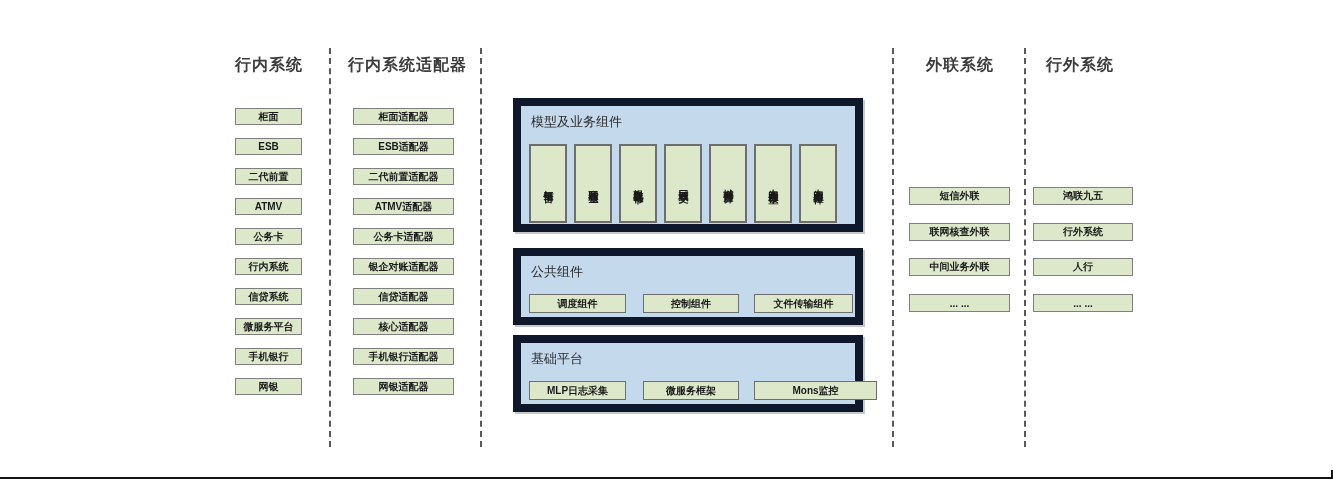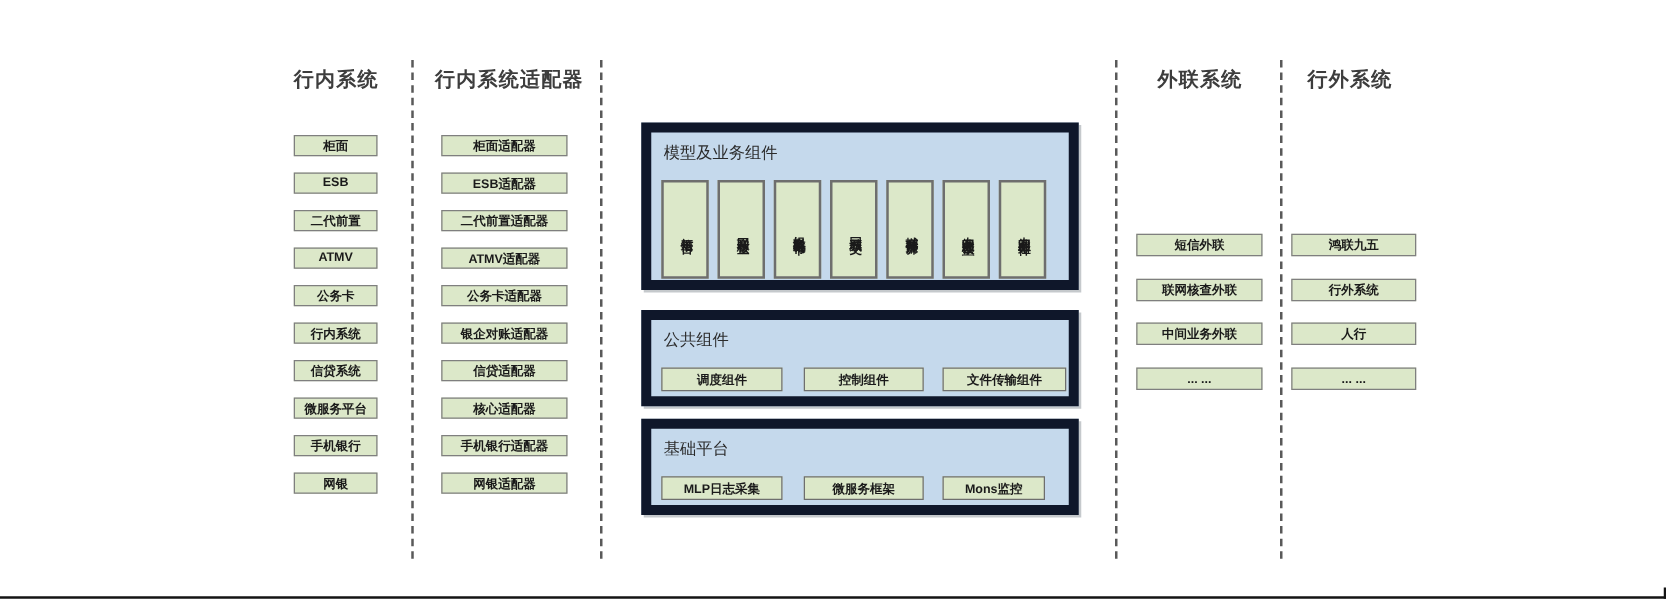--- a/index.html
+++ b/index.html
@@ -76,21 +76,21 @@
     <div class="panel-title">公共组件</div>
     <div class="hbox" style="left:8px;width:97px">调度组件</div>
     <div class="hbox" style="left:122px;width:96px">控制组件</div>
     <div class="hbox" style="left:233px;width:99px">文件传输组件</div>
   </div>
 
   <div class="panel" style="top:335px;height:77px">
     <div class="panel-title">基础平台</div>
     <div class="hbox" style="left:8px;width:97px">MLP日志采集</div>
     <div class="hbox" style="left:122px;width:96px">微服务框架</div>
-    <div class="hbox" style="left:233px;width:82px">Mons监控</div>
+    <div class="hbox" style="left:233px;width:123px">Mons监控</div>
   </div>
 
   <div class="gbox" style="left:909px;top:187px;width:101px;height:18px">短信外联</div>
   <div class="gbox" style="left:909px;top:223px;width:101px;height:18px">联网核查外联</div>
   <div class="gbox" style="left:909px;top:258px;width:101px;height:18px">中间业务外联</div>
   <div class="gbox" style="left:909px;top:294px;width:101px;height:18px">... ...</div>
 
   <div class="gbox" style="left:1033px;top:187px;width:100px;height:18px">鸿联九五</div>
   <div class="gbox" style="left:1033px;top:223px;width:100px;height:18px">行外系统</div>
   <div class="gbox" style="left:1033px;top:258px;width:100px;height:18px">人行</div>

